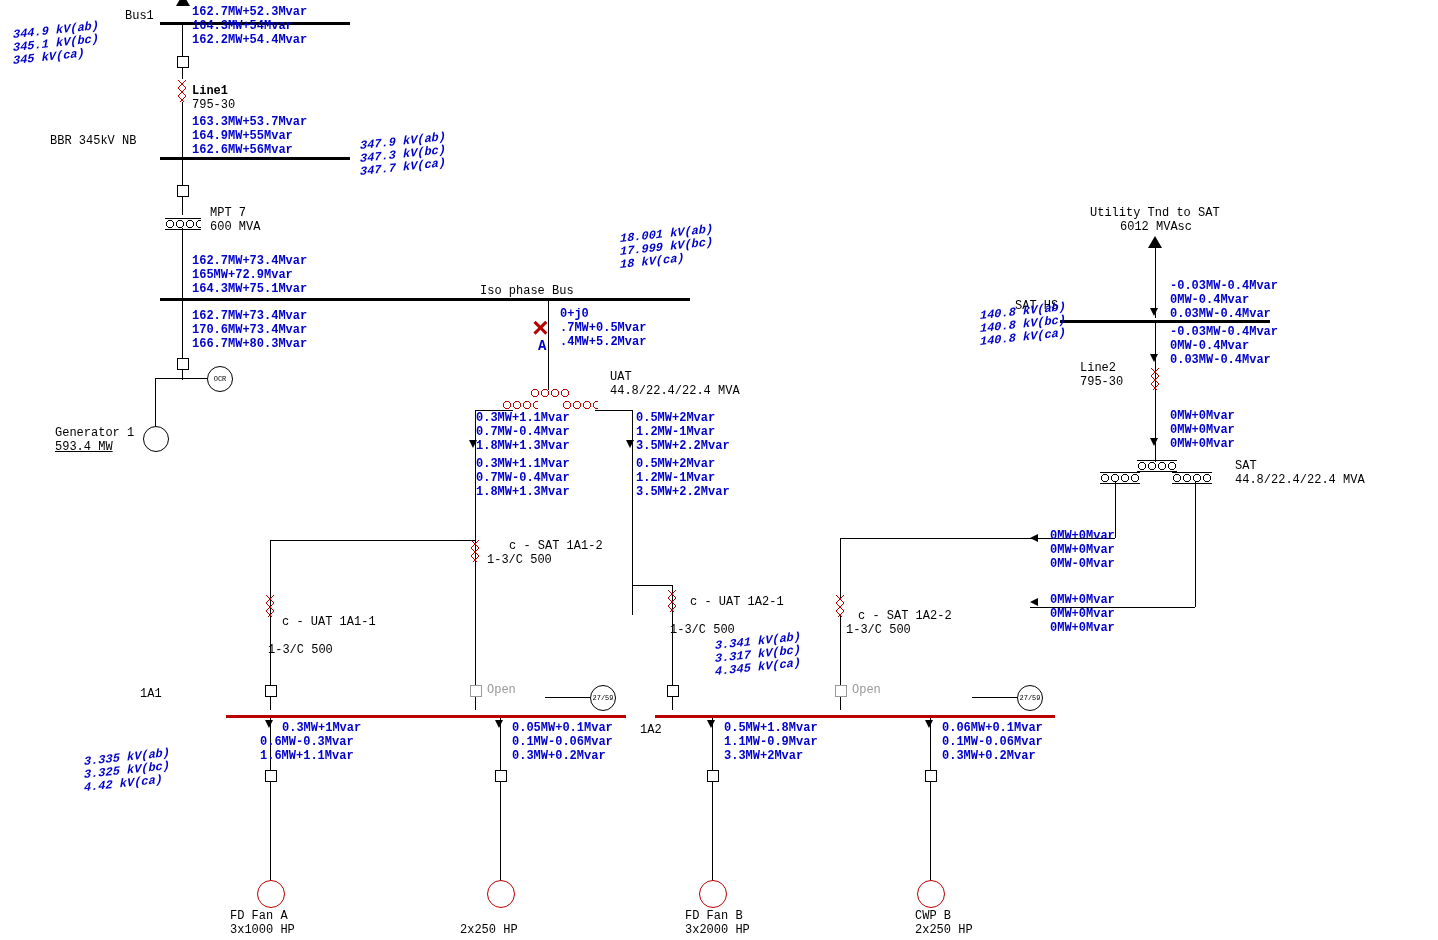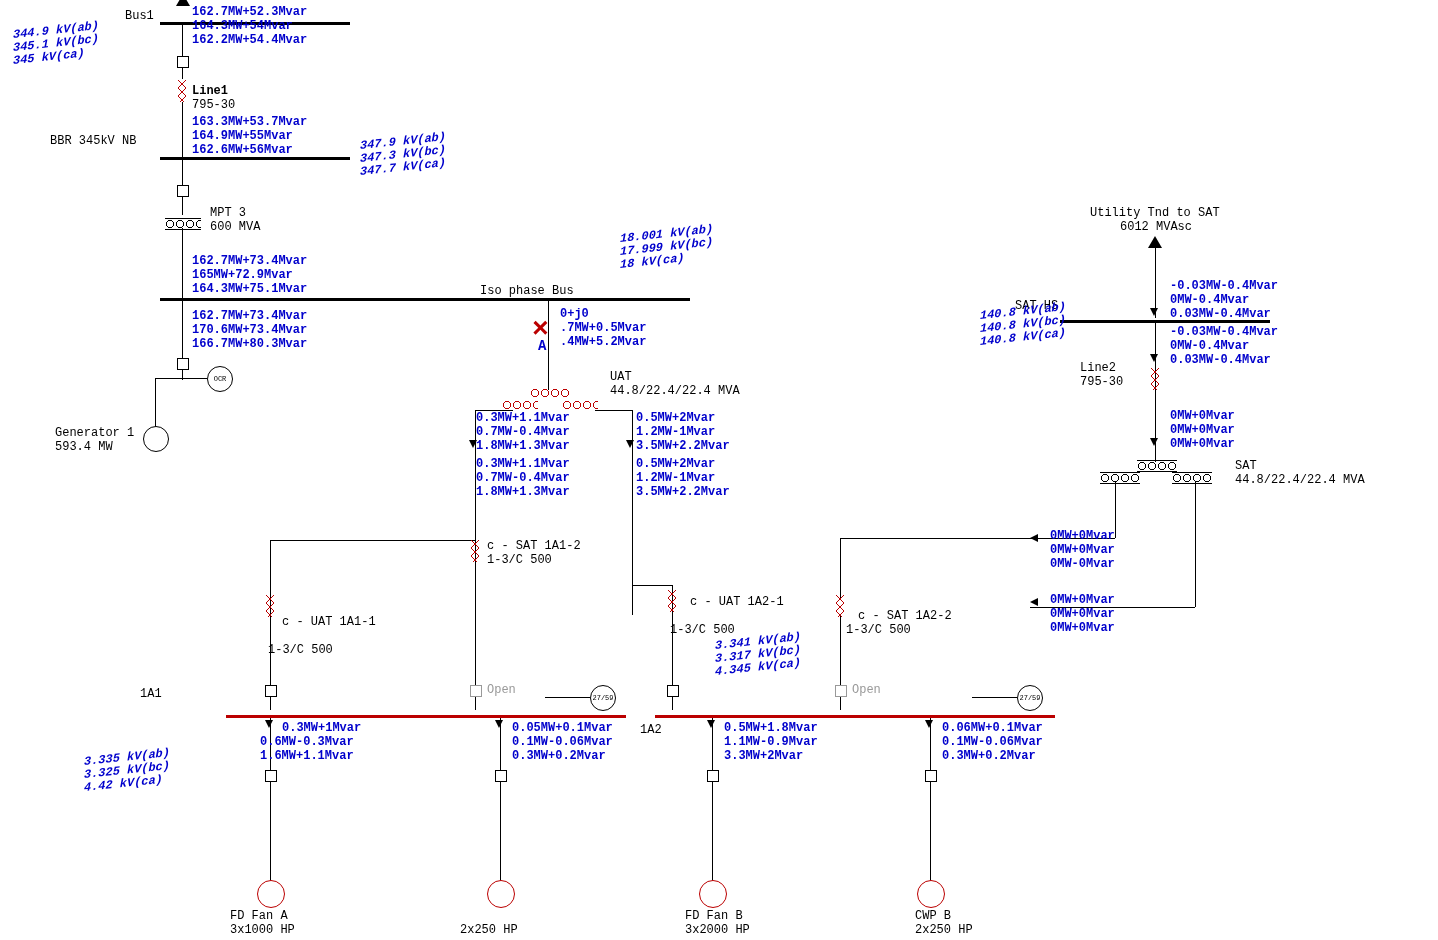--- a/index.html
+++ b/index.html
@@ -137,21 +137,21 @@
 <div class="lbl blue" style="left:192px; top:130px;">164.9MW+55Mvar</div>
 <div class="lbl blue" style="left:192px; top:144px;">162.6MW+56Mvar</div>
 <div class="bus" style="left:160px; top:157px; width:190px;"></div>
 <div class="lbl" style="left:50px; top:135px;">BBR 345kV NB</div>
 <div class="lbl blue ital" style="left:360px; top:140px;">347.9 kV(ab)</div>
 <div class="lbl blue ital" style="left:360px; top:153px;">347.3 kV(bc)</div>
 <div class="lbl blue ital" style="left:360px; top:166px;">347.7 kV(ca)</div>
 
 <div class="wire wireV" style="left:182px; top:160px; height:55px;"></div>
 <div class="sq" style="left:177px; top:185px;"></div>
-<div class="lbl" style="left:210px; top:207px;">MPT 3</div>
+<div class="lbl" style="left:210px; top:207px;">MPT 7</div>
 <div class="lbl" style="left:210px; top:221px;">600 MVA</div>
 <div class="coilH" style="left:165px; top:218px; width:36px;"></div>
 <div class="wire wireV" style="left:182px; top:228px; height:70px;"></div>
 
 <div class="lbl blue" style="left:192px; top:255px;">162.7MW+73.4Mvar</div>
 <div class="lbl blue" style="left:192px; top:269px;">165MW+72.9Mvar</div>
 <div class="lbl blue" style="left:192px; top:283px;">164.3MW+75.1Mvar</div>
 <div class="bus" style="left:160px; top:298px; width:530px;"></div>
 <div class="lbl" style="left:480px; top:285px;">Iso phase Bus</div>
 <div class="lbl blue ital" style="left:620px; top:233px;">18.001 kV(ab)</div>
@@ -165,21 +165,21 @@
 <div class="wire wireV" style="left:182px; top:300px; height:80px;"></div>
 <div class="sq" style="left:177px; top:358px;"></div>
 <div class="wire wireH" style="left:182px; top:378px; width:25px;"></div>
 <div class="circle" style="left:207px; top:366px;">
     <span>OCR</span>
   </div>
 <div class="wire wireV" style="left:155px; top:378px; width:1px;height:60px;"></div>
 <div class="wire wireH" style="left:155px; top:378px; width:28px;"></div>
 <div class="circle" style="left:143px; top:426px;"></div>
 <div class="lbl" style="left:55px; top:427px;">Generator 1</div>
-<div class="lbl" style="left:55px; top:441px;">593.4 MW</div>
+<div class="lbl" style="left:55px; top:441px;text-decoration:underline;">593.4 MW</div>
 
 <div class="wire wireV" style="left:548px; top:300px; height:90px;"></div>
 <div class="xmark" style="left:532px; top:320px;">×</div>
 <div class="lbl blue" style="left:560px; top:308px;">0+j0</div>
 <div class="lbl blue" style="left:560px; top:322px;">.7MW+0.5Mvar</div>
 <div class="lbl blue" style="left:560px; top:336px;">.4MW+5.2Mvar</div>
 <div class="lbl blue" style="left:538px; top:338px;font-size:14px;">A</div>
 <div class="coilRedH" style="left:530px; top:388px; width:40px;"></div>
 <div class="coilRedH" style="left:502px; top:400px; width:36px;"></div>
 <div class="coilRedH" style="left:562px; top:400px; width:36px;"></div>
@@ -210,21 +210,21 @@
 <div class="wire wireV" style="left:475px; top:540px; height:30px;"></div>
 <div class="wire wireH" style="left:270px; top:540px; width:205px;"></div>
 <div class="wire wireV" style="left:270px; top:540px; height:170px;"></div>
 <div class="zigzag" style="left:264px; top:595px;"></div>
 <div class="lbl" style="left:282px; top:616px;">c - UAT 1A1-1</div>
 <div class="lbl" style="left:268px; top:644px;">1-3/C 500</div>
 <div class="sq" style="left:265px; top:685px;"></div>
 
 <div class="wire wireV" style="left:475px; top:540px; height:170px;"></div>
 <div class="zigzag" style="left:469px; top:540px;"></div>
-<div class="lbl" style="left:487px; top:540px;">c - SAT 1A1-2</div>
+<div class="lbl" style="left:509px; top:540px;">c - SAT 1A1-2</div>
 <div class="lbl" style="left:487px; top:554px;">1-3/C 500</div>
 <div class="sq" style="left:470px; top:685px; border-color:#999;"></div>
 <div class="lbl" style="left:487px; top:684px; color:#999;">Open</div>
 
 <div class="wire wireV" style="left:632px; top:585px; height:30px;"></div>
 <div class="wire wireH" style="left:632px; top:585px; width:40px;"></div>
 <div class="wire wireV" style="left:672px; top:585px; height:125px;"></div>
 <div class="zigzag" style="left:666px; top:590px;"></div>
 <div class="lbl" style="left:690px; top:596px;">c - UAT 1A2-1</div>
 <div class="lbl" style="left:670px; top:624px;">1-3/C 500</div>

